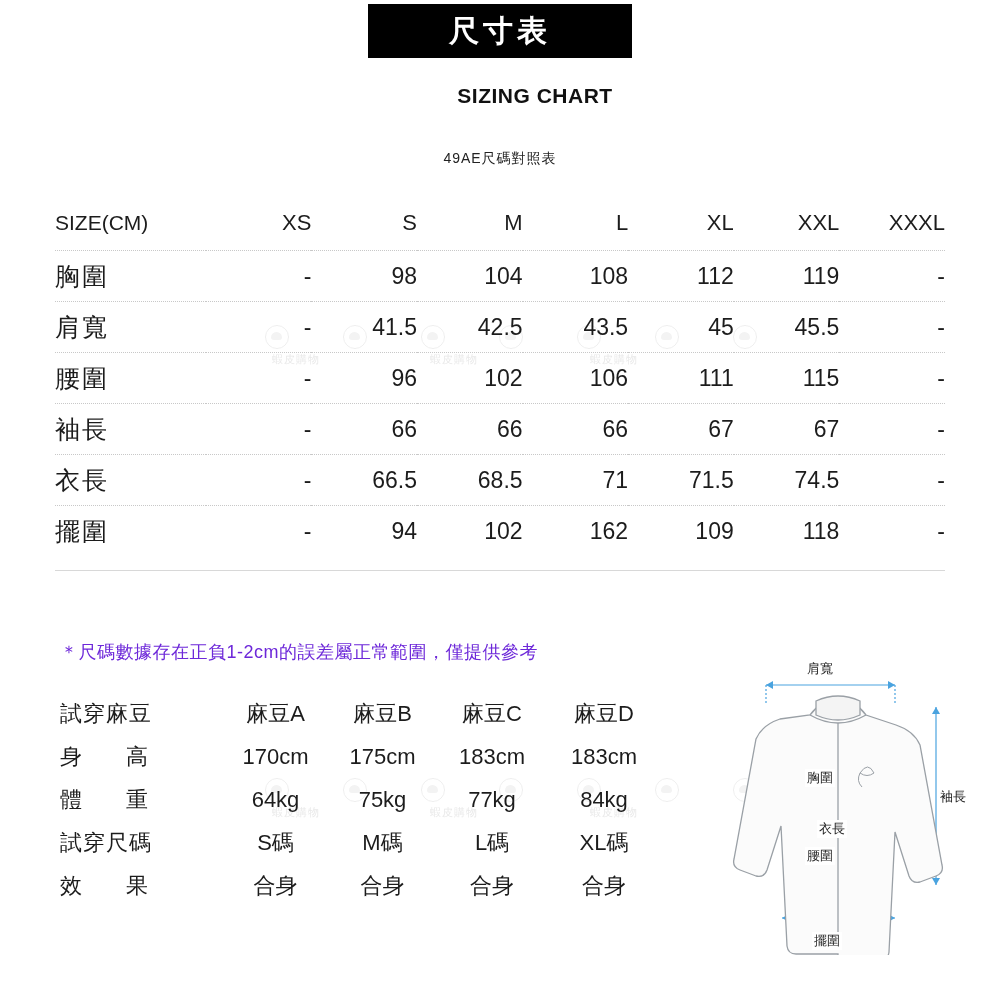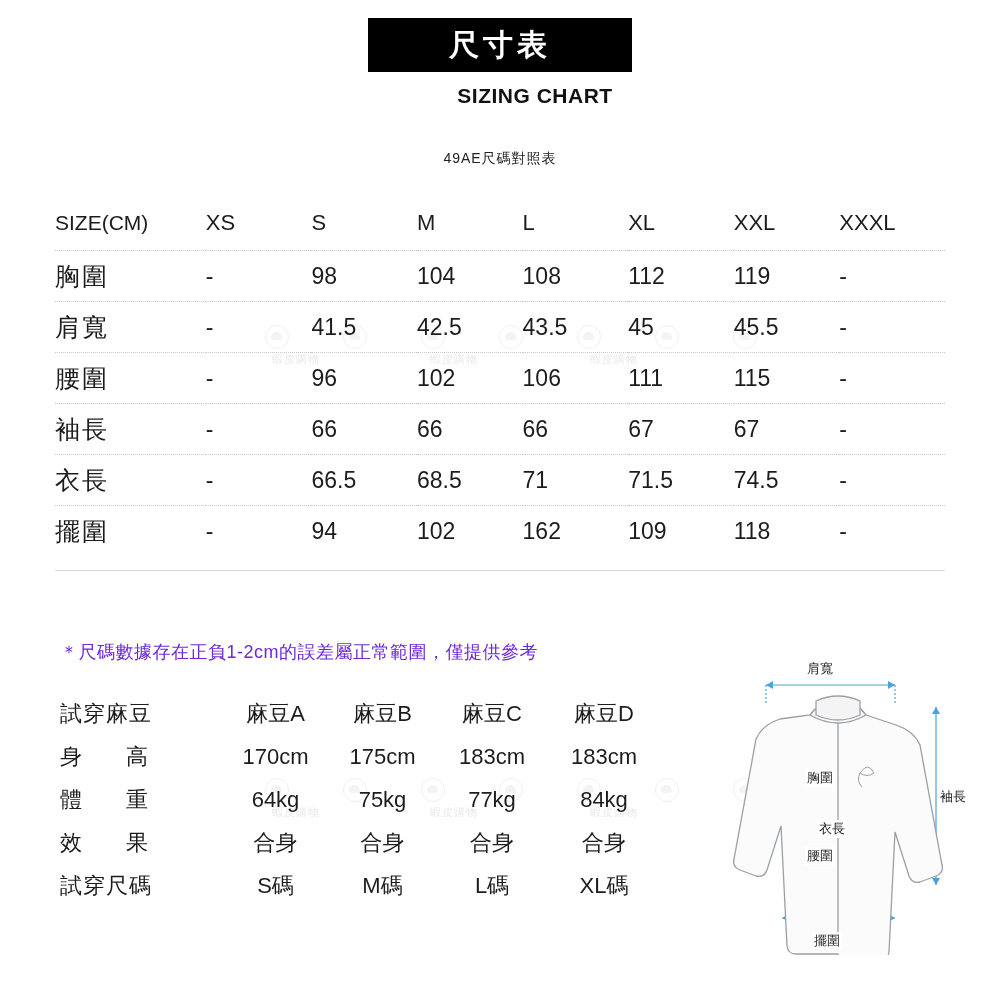--- a/index.html
+++ b/index.html
@@ -19,21 +19,21 @@
   .page {
     position: relative;
     width: 1000px;
     height: 1000px;
   }
 
   
   .title-bar {
     position: absolute;
     left: 368px;
-    top: 18px;
+    top: 4px;
     width: 264px;
     height: 54px;
     background: #000000;
     display: flex;
     align-items: center;
     justify-content: center;
   }
   .title-bar .title-cn {
     color: #ffffff;
     font-size: 30px;
@@ -66,21 +66,21 @@
   
   .size-table {
     position: absolute;
     left: 55px;
     top: 198px;
     width: 890px;
     border-collapse: collapse;
   }
   .size-table td, .size-table th {
     font-weight: normal;
-    text-align: left;
+    text-align: right;
     font-size: 23px;
     color: #1c1c1c;
     padding: 0;
     height: 50px;
     vertical-align: middle;
   }
   .size-table tr.head td {
     font-size: 22px;
     padding-bottom: 2px;
   }
@@ -342,32 +342,32 @@
       <td class="mval wide">183cm</td>
     </tr>
     <tr>
       <td class="mlabel spaced">體　　重</td>
       <td class="mval">64kg</td>
       <td class="mval">75kg</td>
       <td class="mval wide">77kg</td>
       <td class="mval wide">84kg</td>
     </tr>
     <tr>
+      <td class="mlabel">試穿尺碼</td>
+      <td class="mval">S碼</td>
+      <td class="mval">M碼</td>
+      <td class="mval wide">L碼</td>
+      <td class="mval wide">XL碼</td>
+    </tr>
+    <tr>
       <td class="mlabel spaced">效　　果</td>
       <td class="mval">合身</td>
       <td class="mval">合身</td>
       <td class="mval wide">合身</td>
       <td class="mval wide">合身</td>
-    </tr>
-    <tr>
-      <td class="mlabel">試穿尺碼</td>
-      <td class="mval">S碼</td>
-      <td class="mval">M碼</td>
-      <td class="mval wide">L碼</td>
-      <td class="mval wide">XL碼</td>
     </tr>
   </tbody>
     </table>
 
   <div class="diagram">
     <svg width="290" height="300" viewBox="0 0 290 300">
 
       <g stroke="#4aa3df" fill="none" stroke-width="1.2">
 
         <line x1="66" y1="30" x2="195" y2="30"></line>

